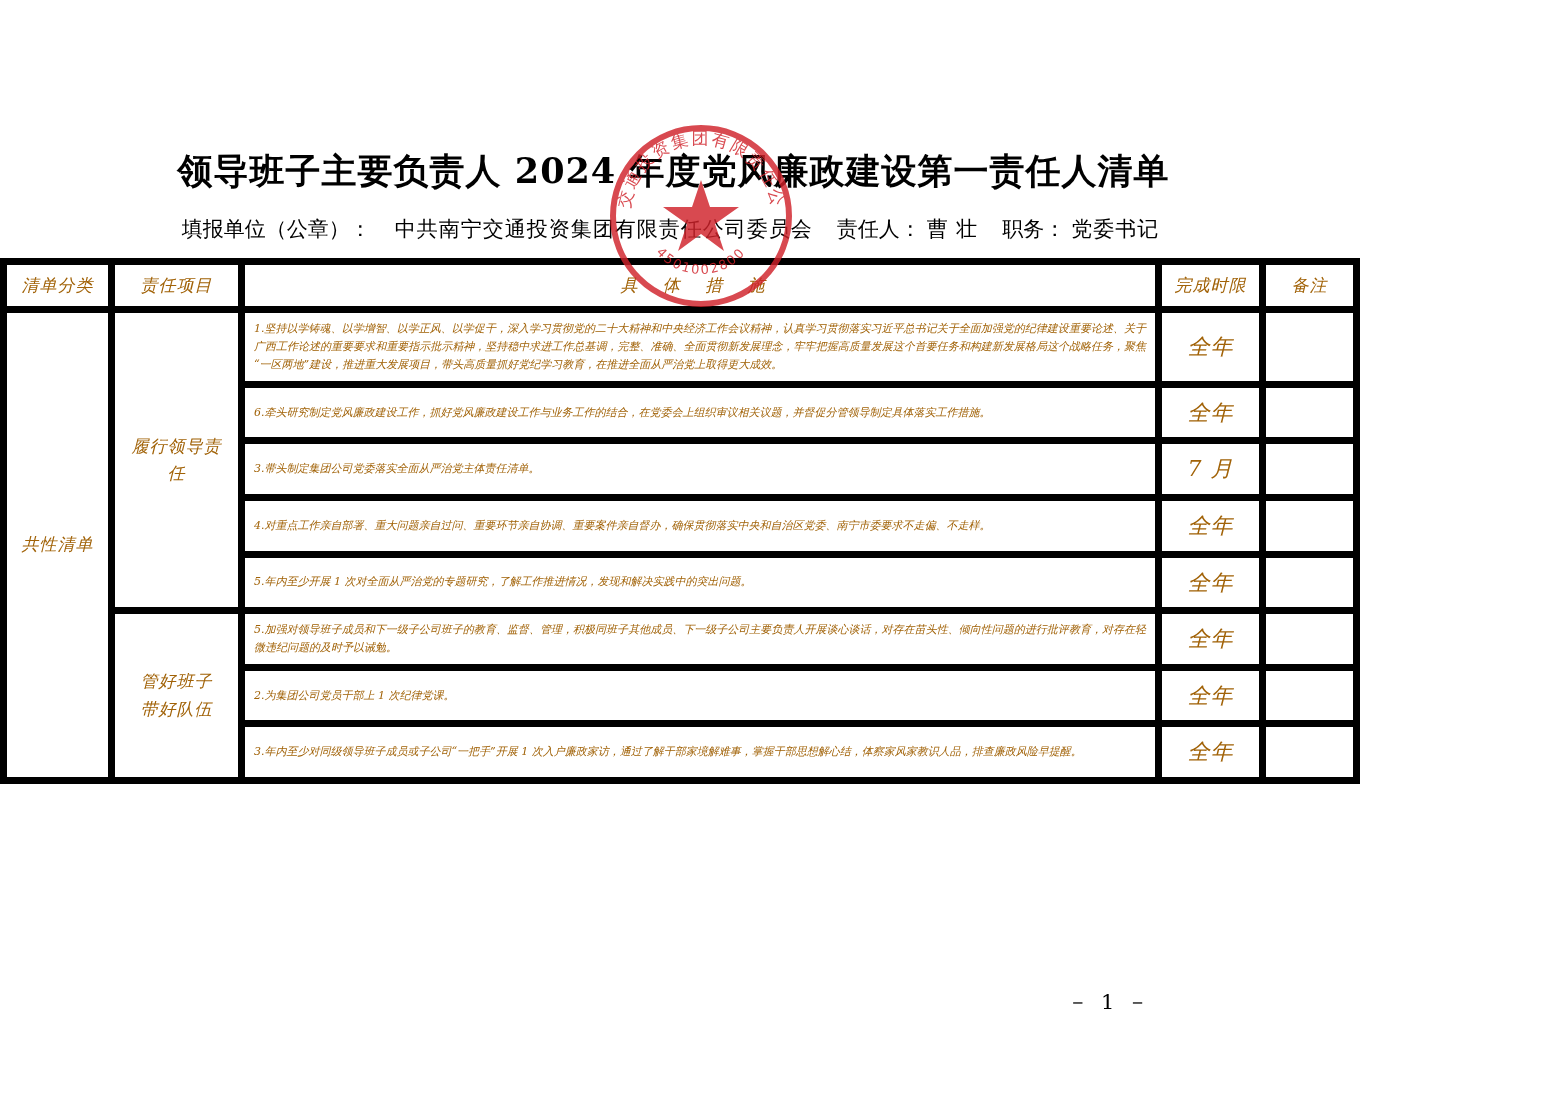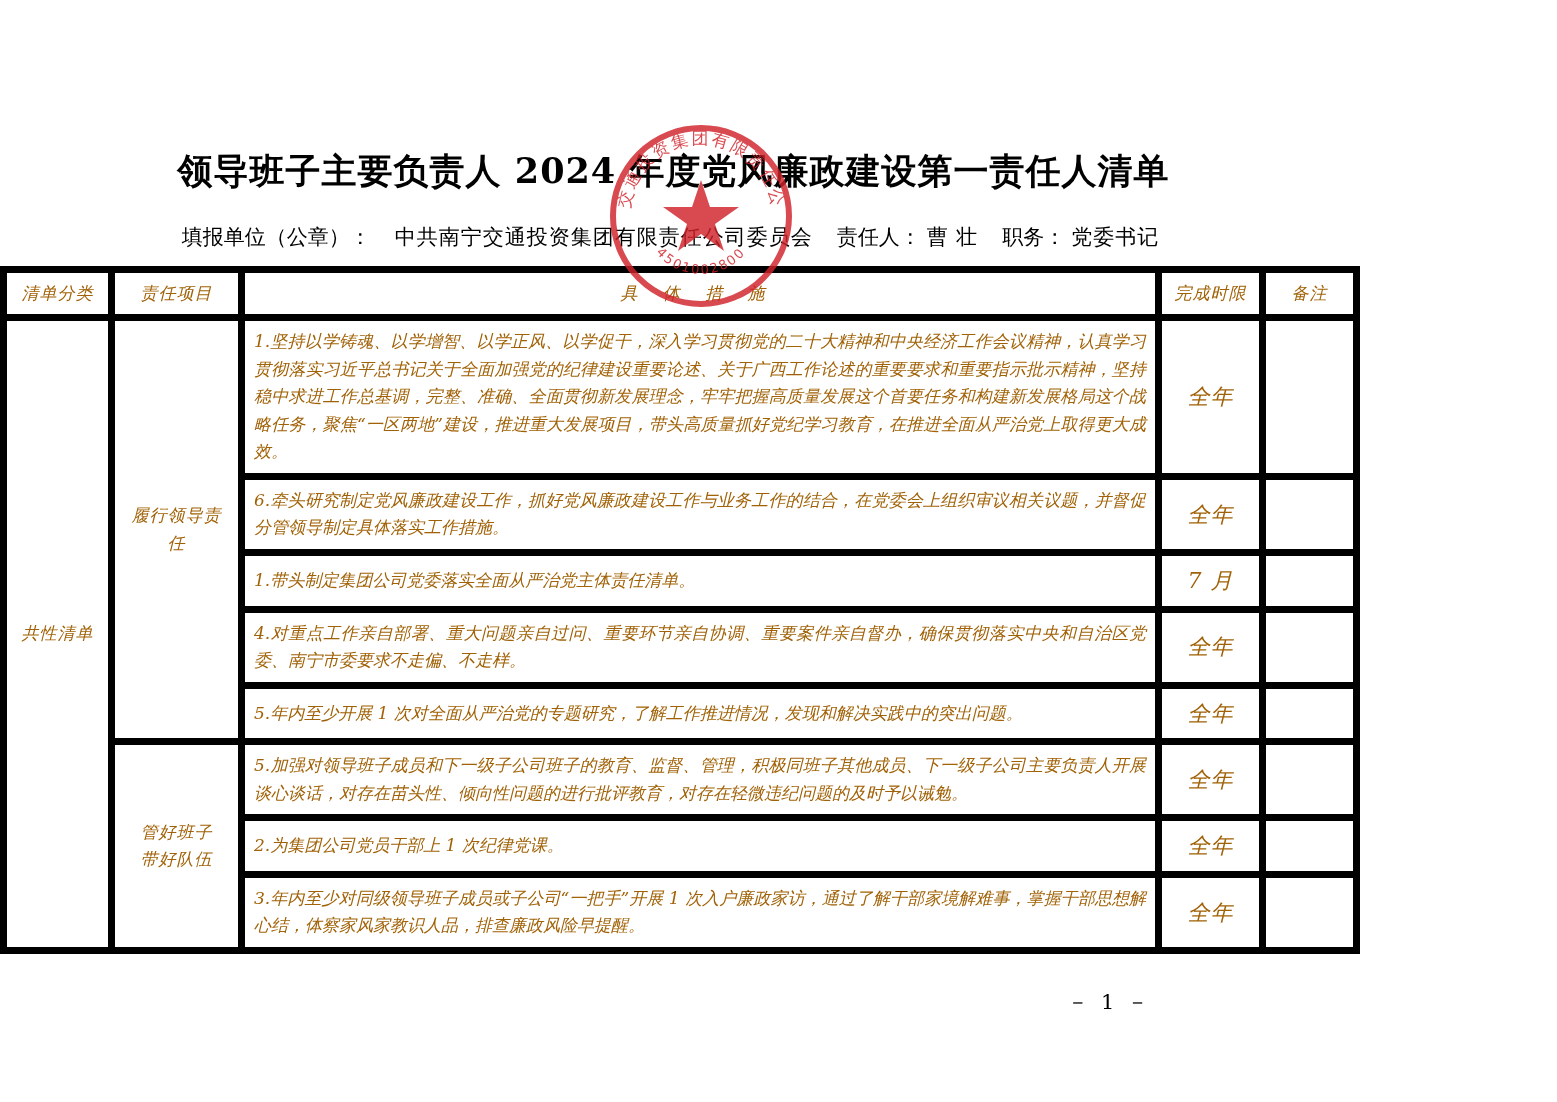--- a/index.html
+++ b/index.html
@@ -31,21 +31,21 @@
     letter-spacing: 1px;
     margin: 0;
     padding-top: 152px;
     line-height: 1.1;
     font-family: "DejaVu Serif", "Liberation Serif", serif;
     color: #000;
   }
 
   
   .sub-header {
-    margin: 8px;
+    margin: 0;
     padding: 26px 0 0 0;
     font-size: 21px;
     line-height: 1.2;
     color: #000;
     display: flex;
     justify-content: center;
     align-items: baseline;
     white-space: nowrap;
   }
   .sub-header .value { margin: 0 6px; letter-spacing: 1px; }
@@ -85,21 +85,21 @@
   }
   thead td.measures { letter-spacing: 10px; padding-left: 4px; margin-left: 28px; }
 
   td.center {
     text-align: center;
     letter-spacing: 1px;
   }
   td.measure-cell {
     text-align: justify;
     text-justify: inter-ideograph;
-    font-size: 17px;
+    font-size: 11px;
     line-height: 1.7;
   }
   td.vcat {
     text-align: center;
     letter-spacing: 1px;
     font-size: 17px;
   }
   td.vitem {
     text-align: center;
     letter-spacing: 1px;
@@ -179,21 +179,21 @@
           <td class="measure-cell">1.坚持以学铸魂、以学增智、以学正风、以学促干，深入学习贯彻党的二十大精神和中央经济工作会议精神，认真学习贯彻落实习近平总书记关于全面加强党的纪律建设重要论述、关于广西工作论述的重要要求和重要指示批示精神，坚持稳中求进工作总基调，完整、准确、全面贯彻新发展理念，牢牢把握高质量发展这个首要任务和构建新发展格局这个战略任务，聚焦“一区两地”建设，推进重大发展项目，带头高质量抓好党纪学习教育，在推进全面从严治党上取得更大成效。</td>
           <td class="deadline">全年</td>
           <td class="center"></td>
         </tr>
         <tr>
           <td class="measure-cell">6.牵头研究制定党风廉政建设工作，抓好党风廉政建设工作与业务工作的结合，在党委会上组织审议相关议题，并督促分管领导制定具体落实工作措施。</td>
           <td class="deadline">全年</td>
           <td class="center"></td>
         </tr>
         <tr>
-          <td class="measure-cell">1.带头制定集团公司党委落实全面从严治党主体责任清单。</td>
+          <td class="measure-cell">3.带头制定集团公司党委落实全面从严治党主体责任清单。</td>
           <td class="deadline">7 月</td>
           <td class="center"></td>
         </tr>
         <tr>
           <td class="measure-cell">4.对重点工作亲自部署、重大问题亲自过问、重要环节亲自协调、重要案件亲自督办，确保贯彻落实中央和自治区党委、南宁市委要求不走偏、不走样。</td>
           <td class="deadline">全年</td>
           <td class="center"></td>
         </tr>
         <tr>
           <td class="measure-cell">5.年内至少开展 1 次对全面从严治党的专题研究，了解工作推进情况，发现和解决实践中的突出问题。</td>

